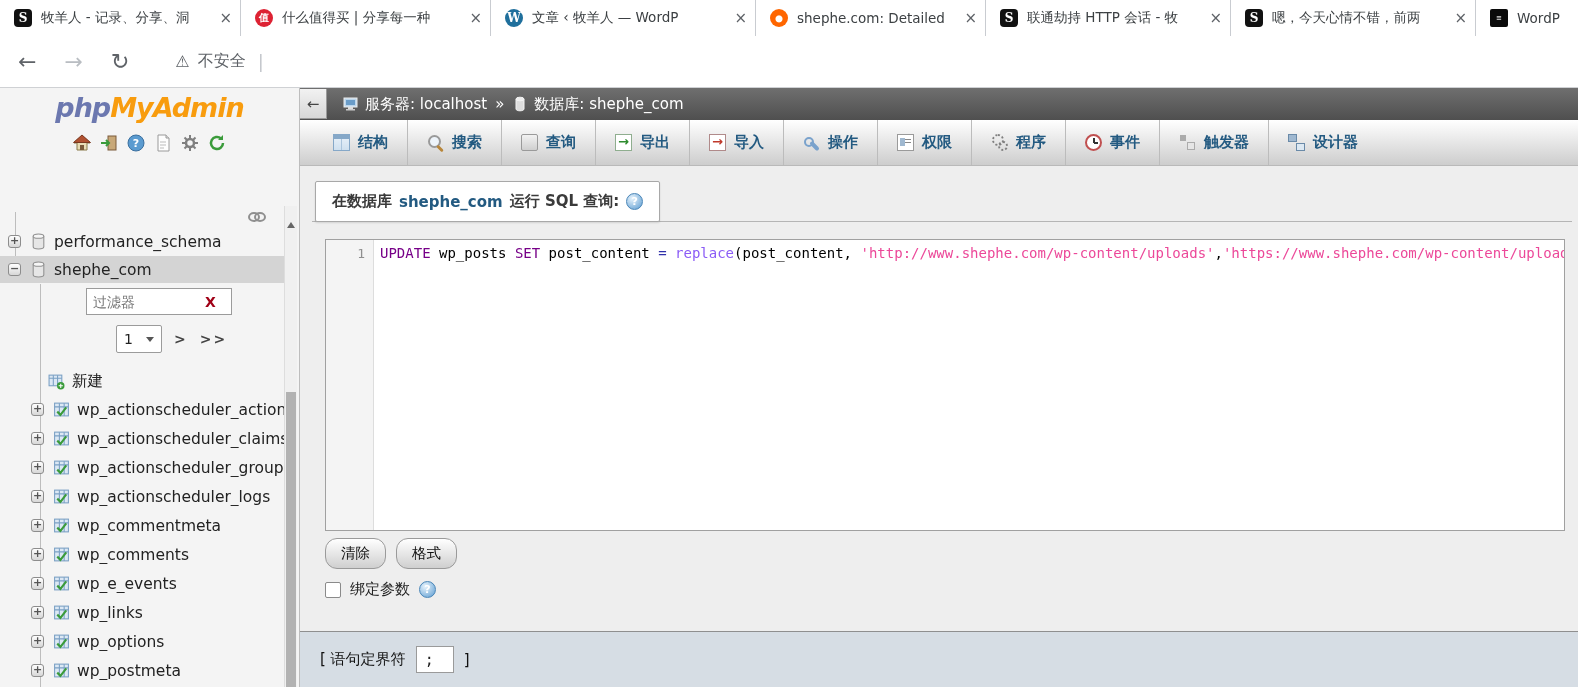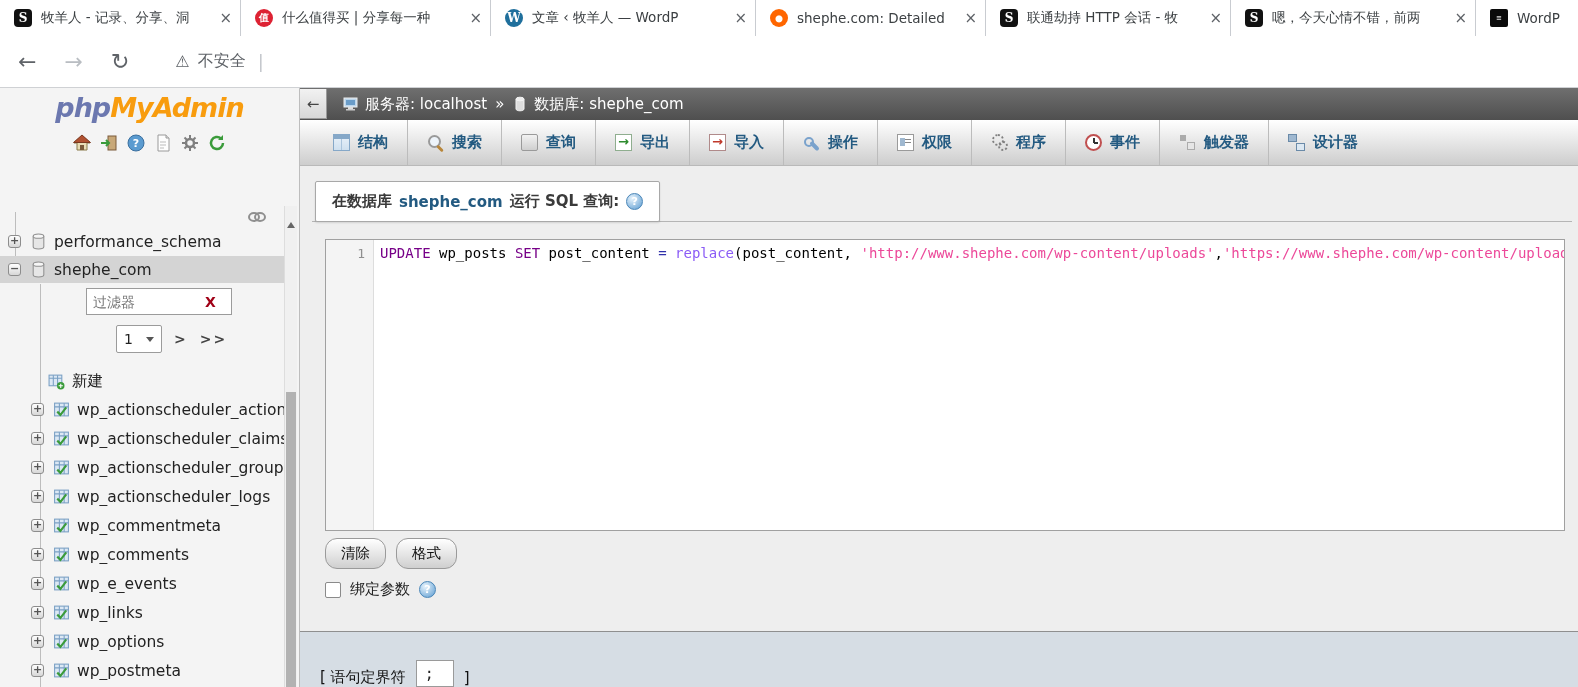--- a/index.html
+++ b/index.html
@@ -136,21 +136,21 @@
   .pma-btn { height:31px; padding:0 15px; font-size:14.5px; color:#111; border:1px solid #9a9a9a; border-radius:12px;
              background:linear-gradient(#ffffff,#cfcfcf); display:flex; align-items:center; }
   .bindrow { position:absolute; top:414px; left:25px; display:flex; align-items:center; gap:9px; font-size:15px; color:#222; }
 
   .cb { width:16px; height:16px; border:1px solid #8a8a8a; border-radius:2px; background:#fff; position:relative; flex:0 0 16px; }
   .cb.checked { background:#2979e8; border-color:#2470dc; }
   .cb.checked::after { content:""; position:absolute; left:4px; top:1px; width:5px; height:9px;
                        border:solid #fff; border-width:0 2px 2px 0; transform:rotate(40deg); }
 
   
-  .footerbar { height:56px; background:#d6dde4; border-top:1px solid #8f8f8f; display:flex; align-items:flex-end;
+  .footerbar { height:56px; background:#d6dde4; border-top:1px solid #8f8f8f; display:flex; align-items:center;
                padding-left:20px; font-size:15px; color:#111; }
   .delim-label { margin-right:10px; }
   .delim-input { width:38px; height:27px; border:1px solid #9a9a9a; background:#fff; font-size:15px; padding-left:8px;
                  font-family:"DejaVu Sans Mono",monospace; color:#222; }
   .delim-close { margin:0 30px 0 10px; }
   .fcheck { display:flex; align-items:center; gap:9px; margin-right:27px; white-space:nowrap; }
 </style>
 </head>
 <body>
 

